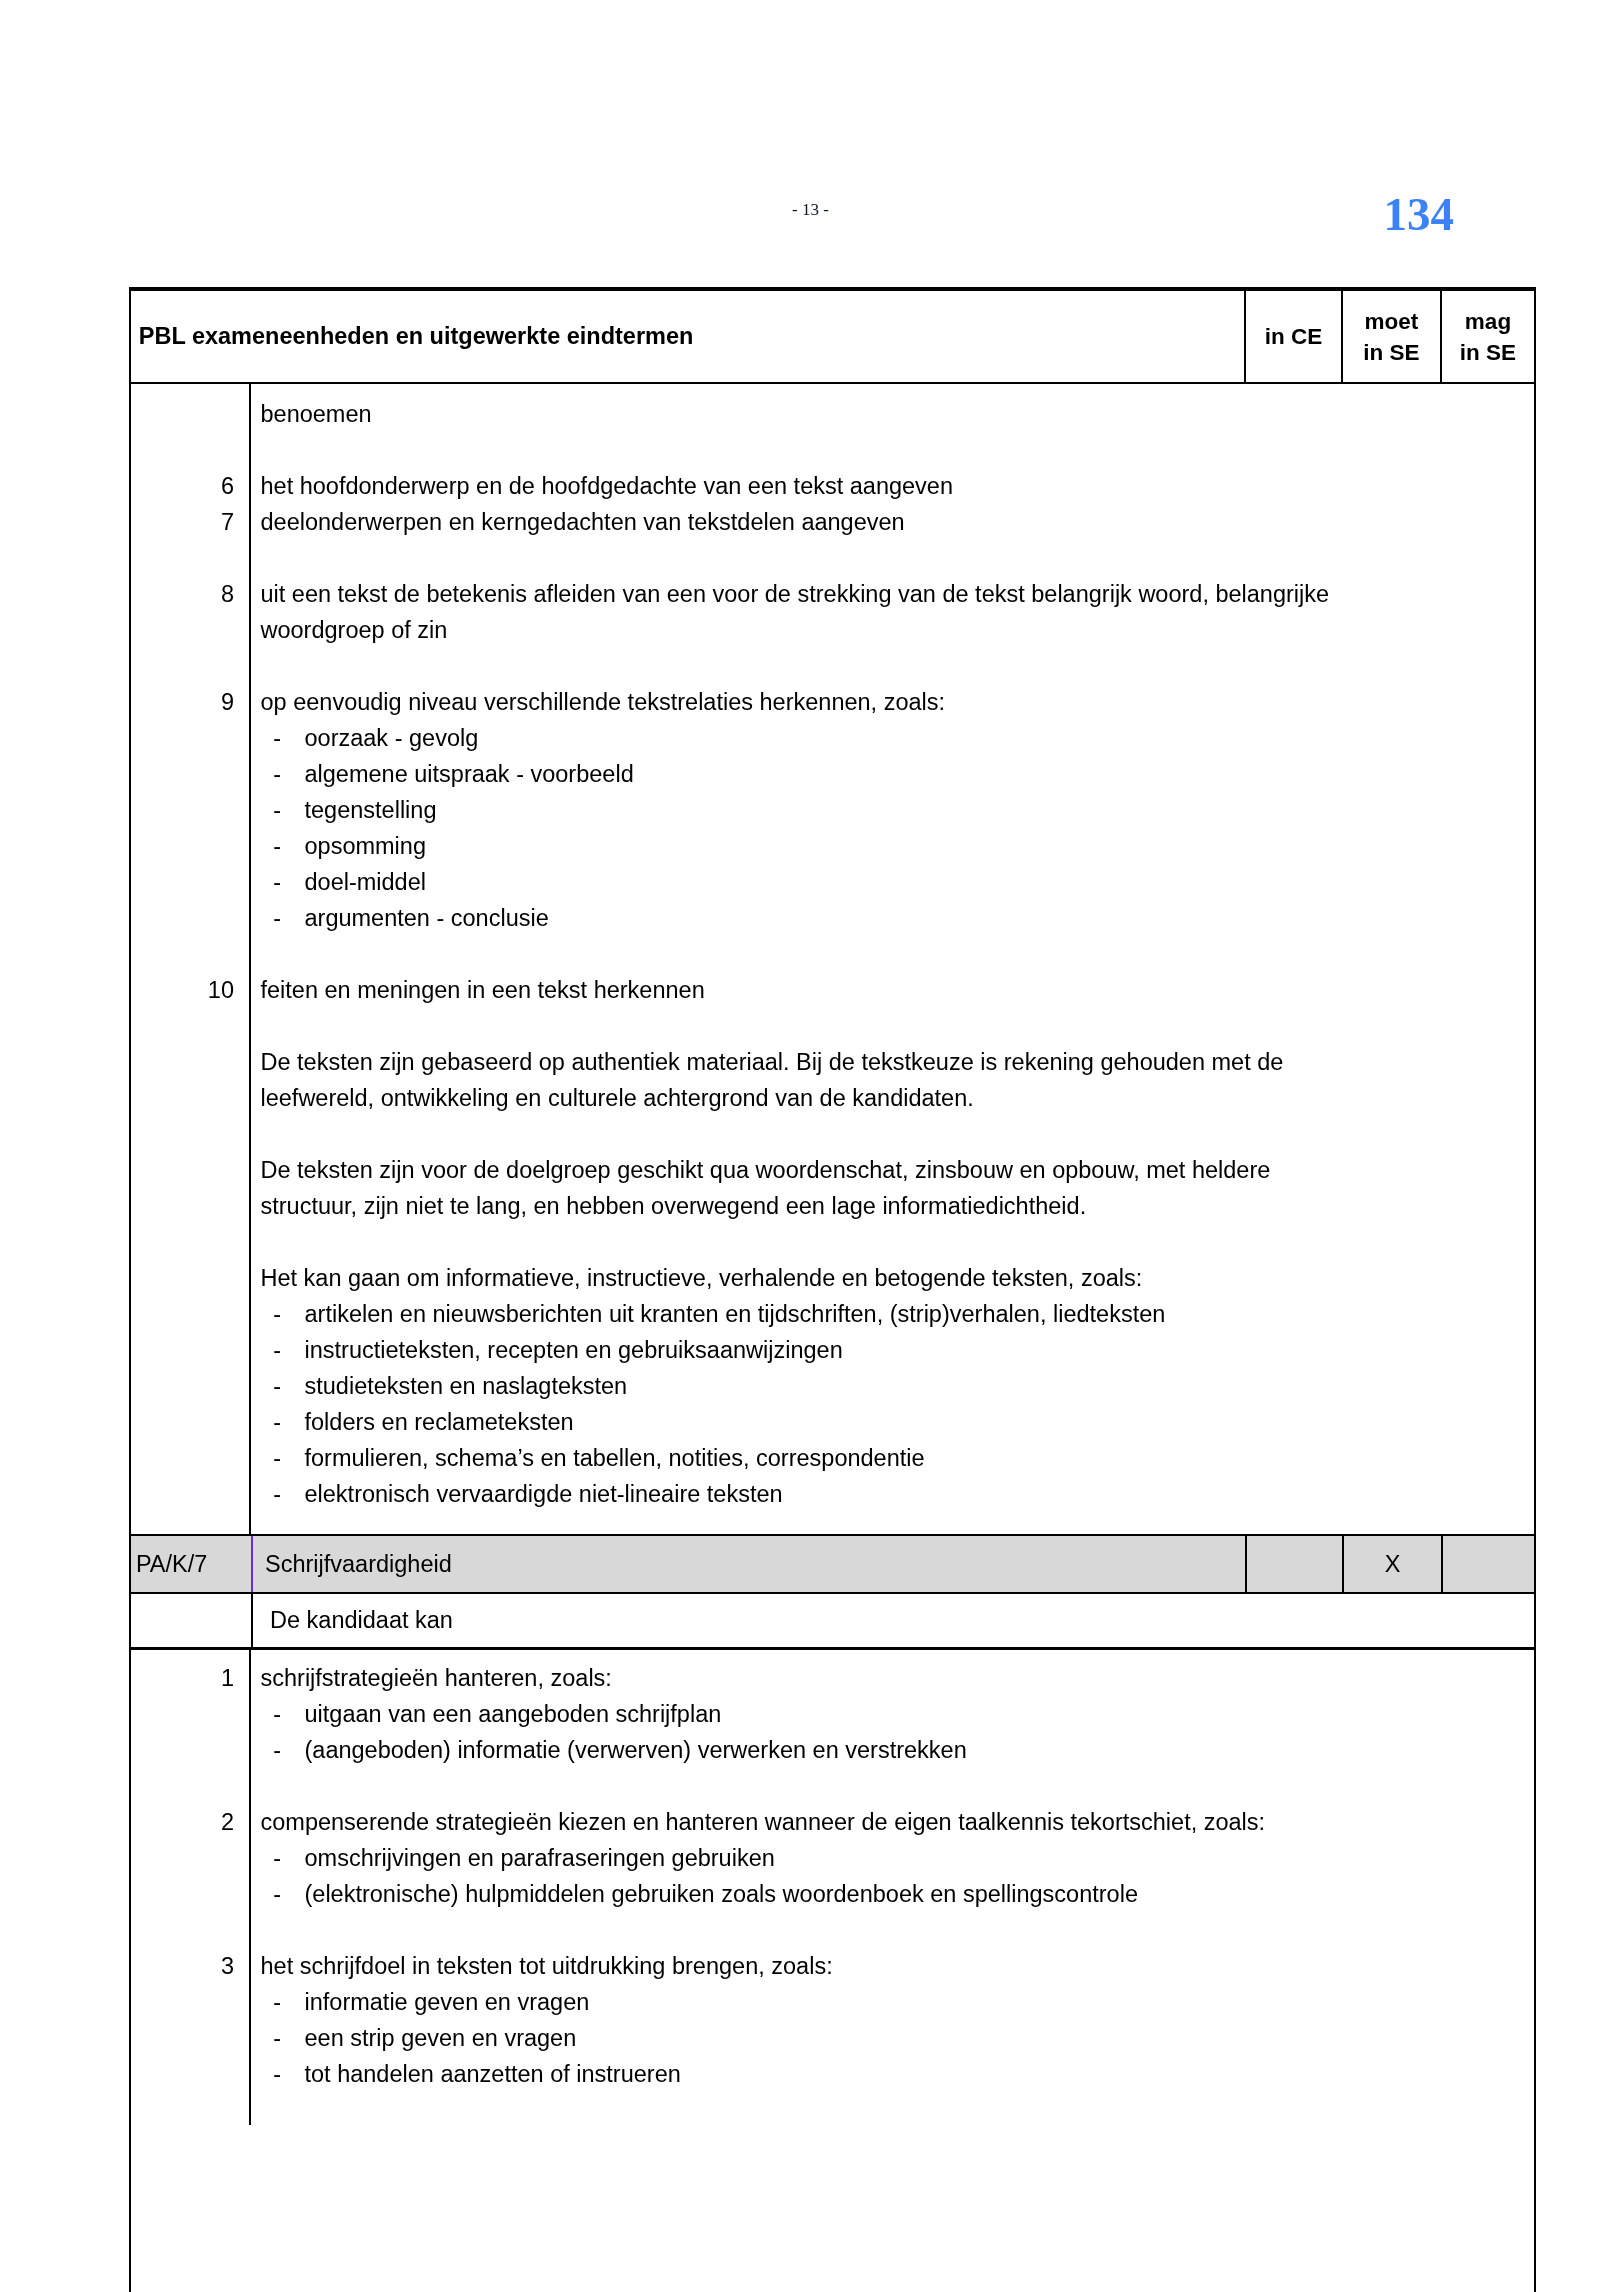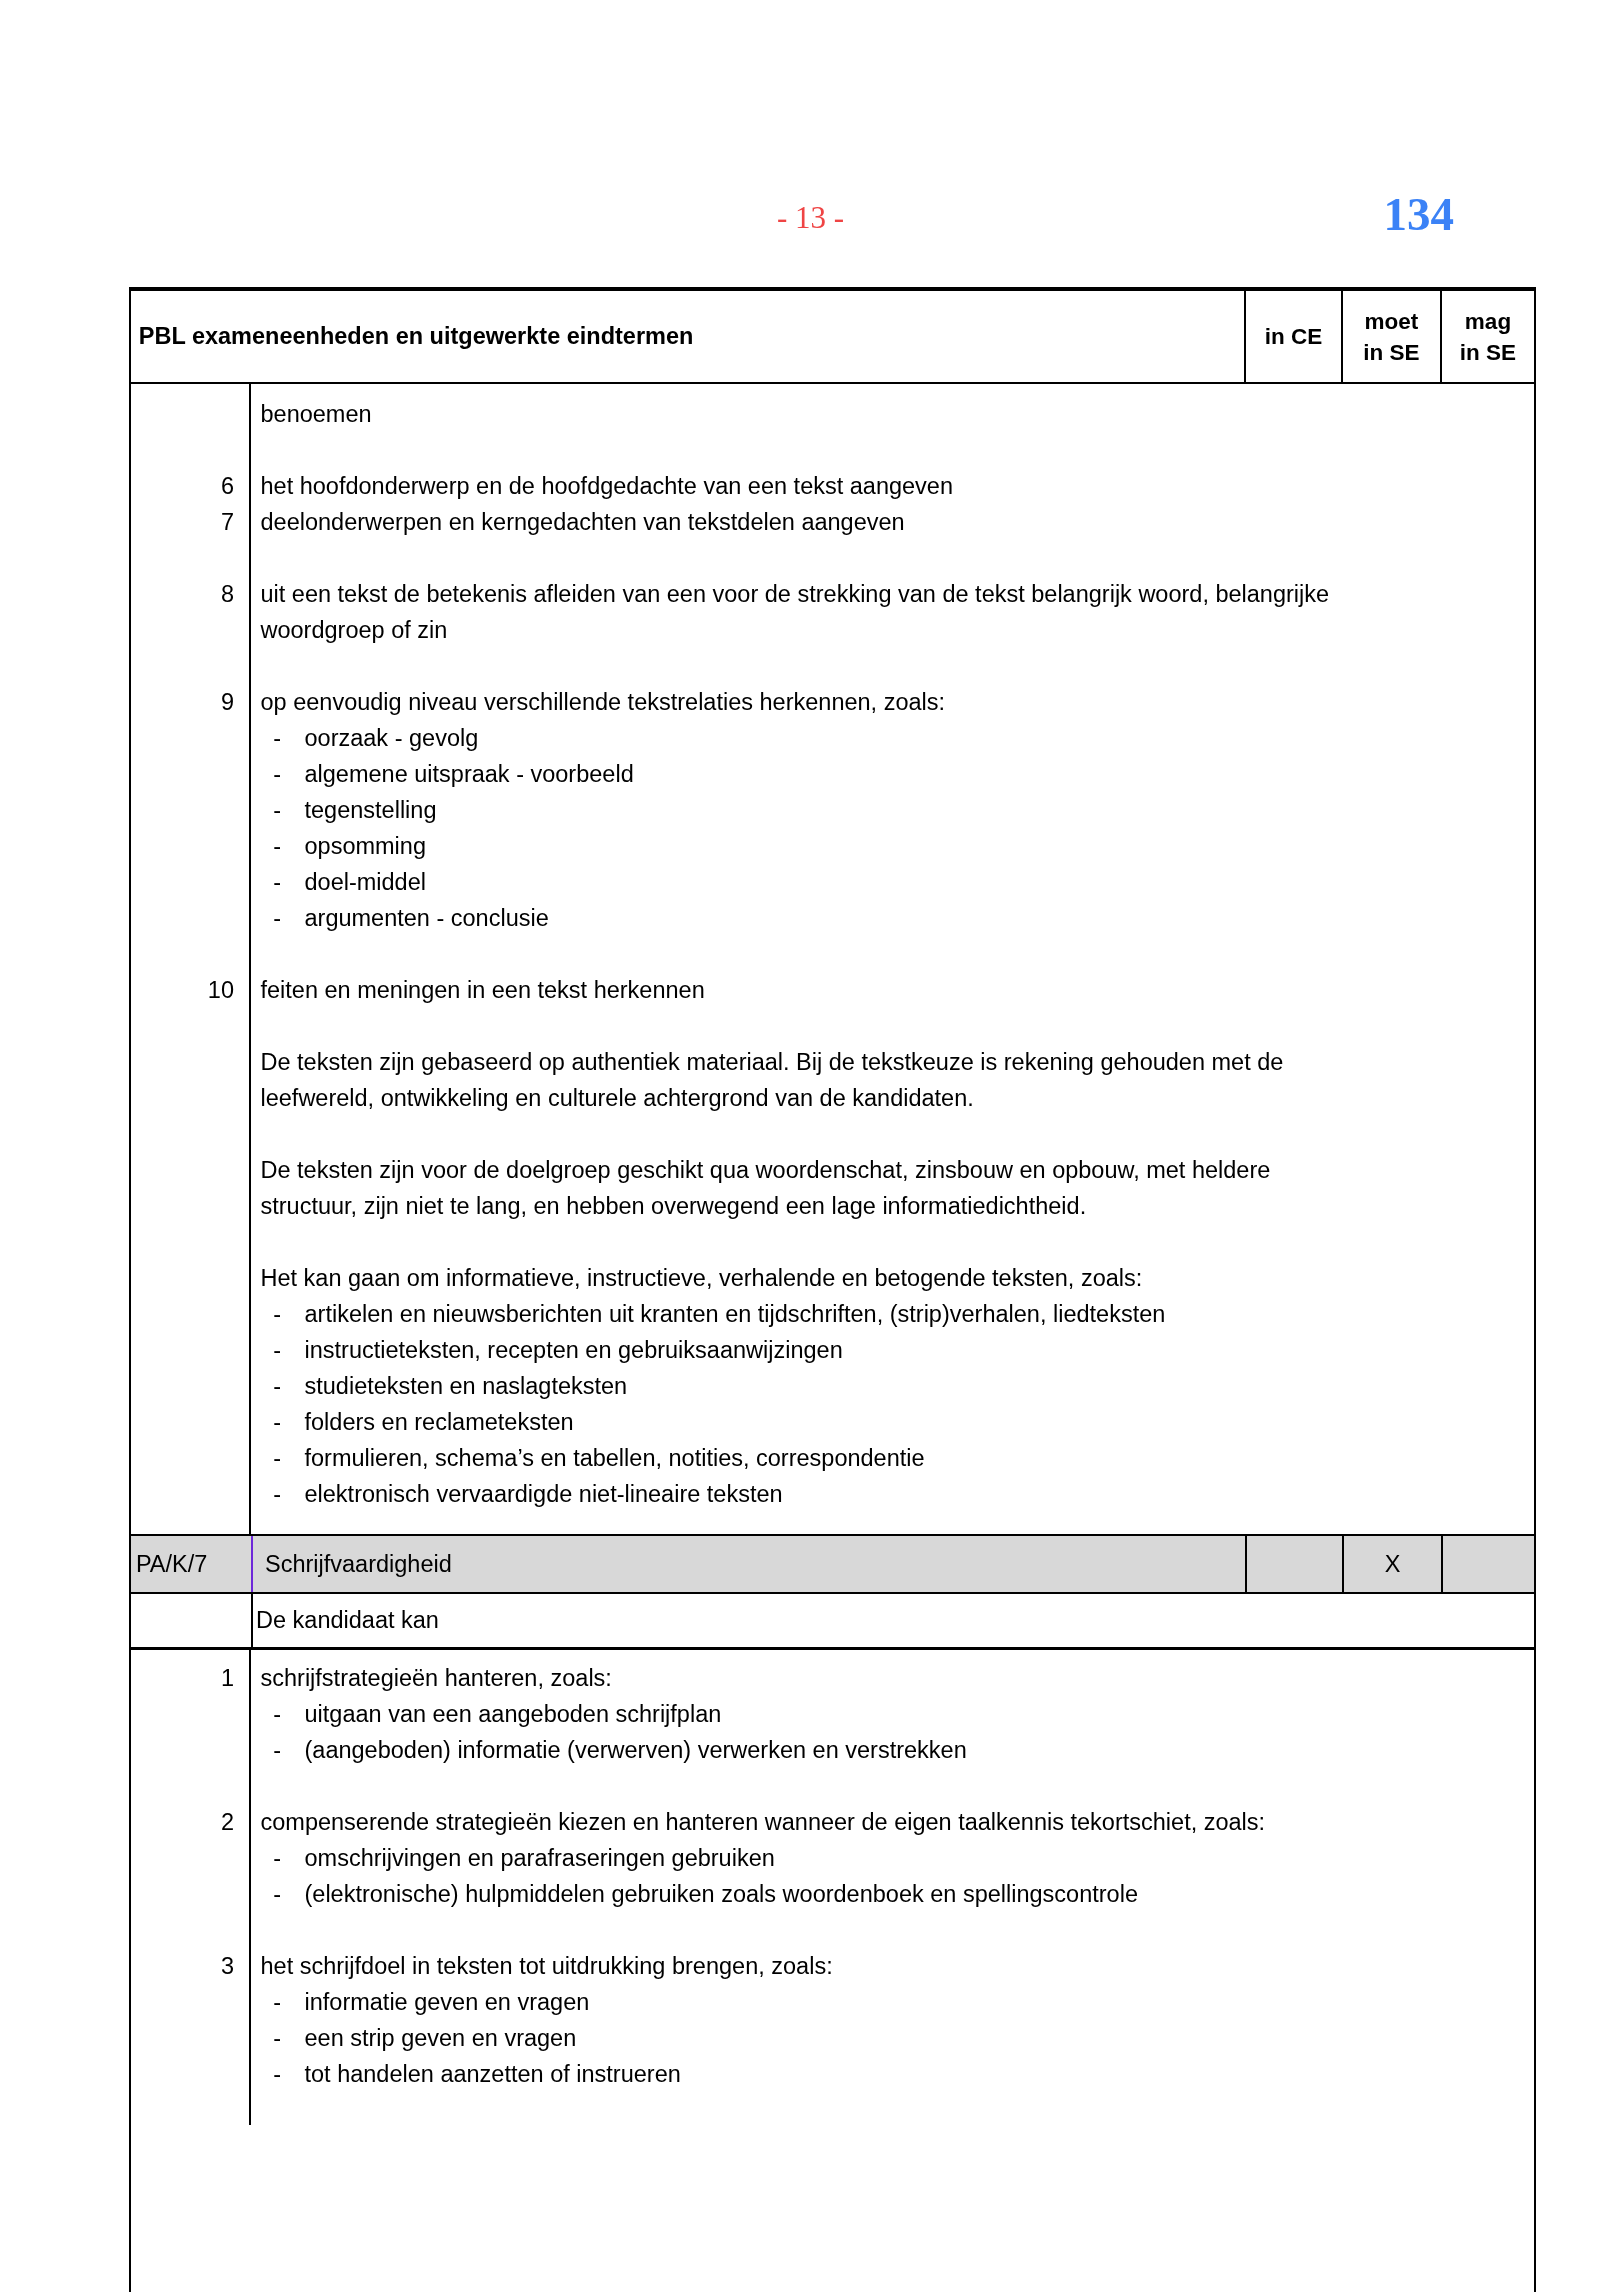--- a/index.html
+++ b/index.html
@@ -4,21 +4,21 @@
 <style>
   html,body{margin:0;padding:0;}
   body{
     width:1621px;height:2293px;position:relative;background:#ffffff;
     font-family:"Liberation Sans", sans-serif;color:#000;
     -webkit-font-smoothing:antialiased;
   }
   
   .page-head-center{
     position:absolute;top:200px;left:0;right:0;text-align:center;
-    font-family:"Liberation Serif", serif;font-size:31px;color:#ef4444;
+    font-family:"Liberation Serif", serif;font-size:17px;color:#0f172a;
   }
   .page-head-right{
     position:absolute;top:189px;right:167px;
     font-family:"Liberation Serif", serif;font-size:47px;font-weight:700;color:#3b82f6;
     line-height:1.1;
   }
   
   .exam-table{
     position:absolute;left:129px;top:287px;width:1407px;height:2048px;
     box-sizing:border-box;background:#fff;
@@ -53,21 +53,21 @@
   .gcell{box-sizing:border-box;display:flex;align-items:center;font-size:23.5px;}
   .gcell.code{padding-left:4.9px;}
   .gcell.label{border-left:2px solid #6d28d9;padding-left:12px;}
   .gcell.mark{border-left:2.9px solid #000;justify-content:center;}
   
   .row-intro{
     height:56px;border-bottom:3.9px solid #000;
     display:grid;grid-template-columns:120px auto;
   }
   .icell{box-sizing:border-box;display:flex;align-items:center;font-size:23.5px;}
-  .icell.text{border-left:2px solid #000;padding-left:3px;}
+  .icell.text{border-left:2px solid #000;padding-left:17px;}
 </style>
 </head>
 <body>
 
 <div class="page-head-center">- 13 -</div>
 <div class="page-head-right">134</div>
 
 <div class="exam-table">
 
   <div class="trow row-header">

